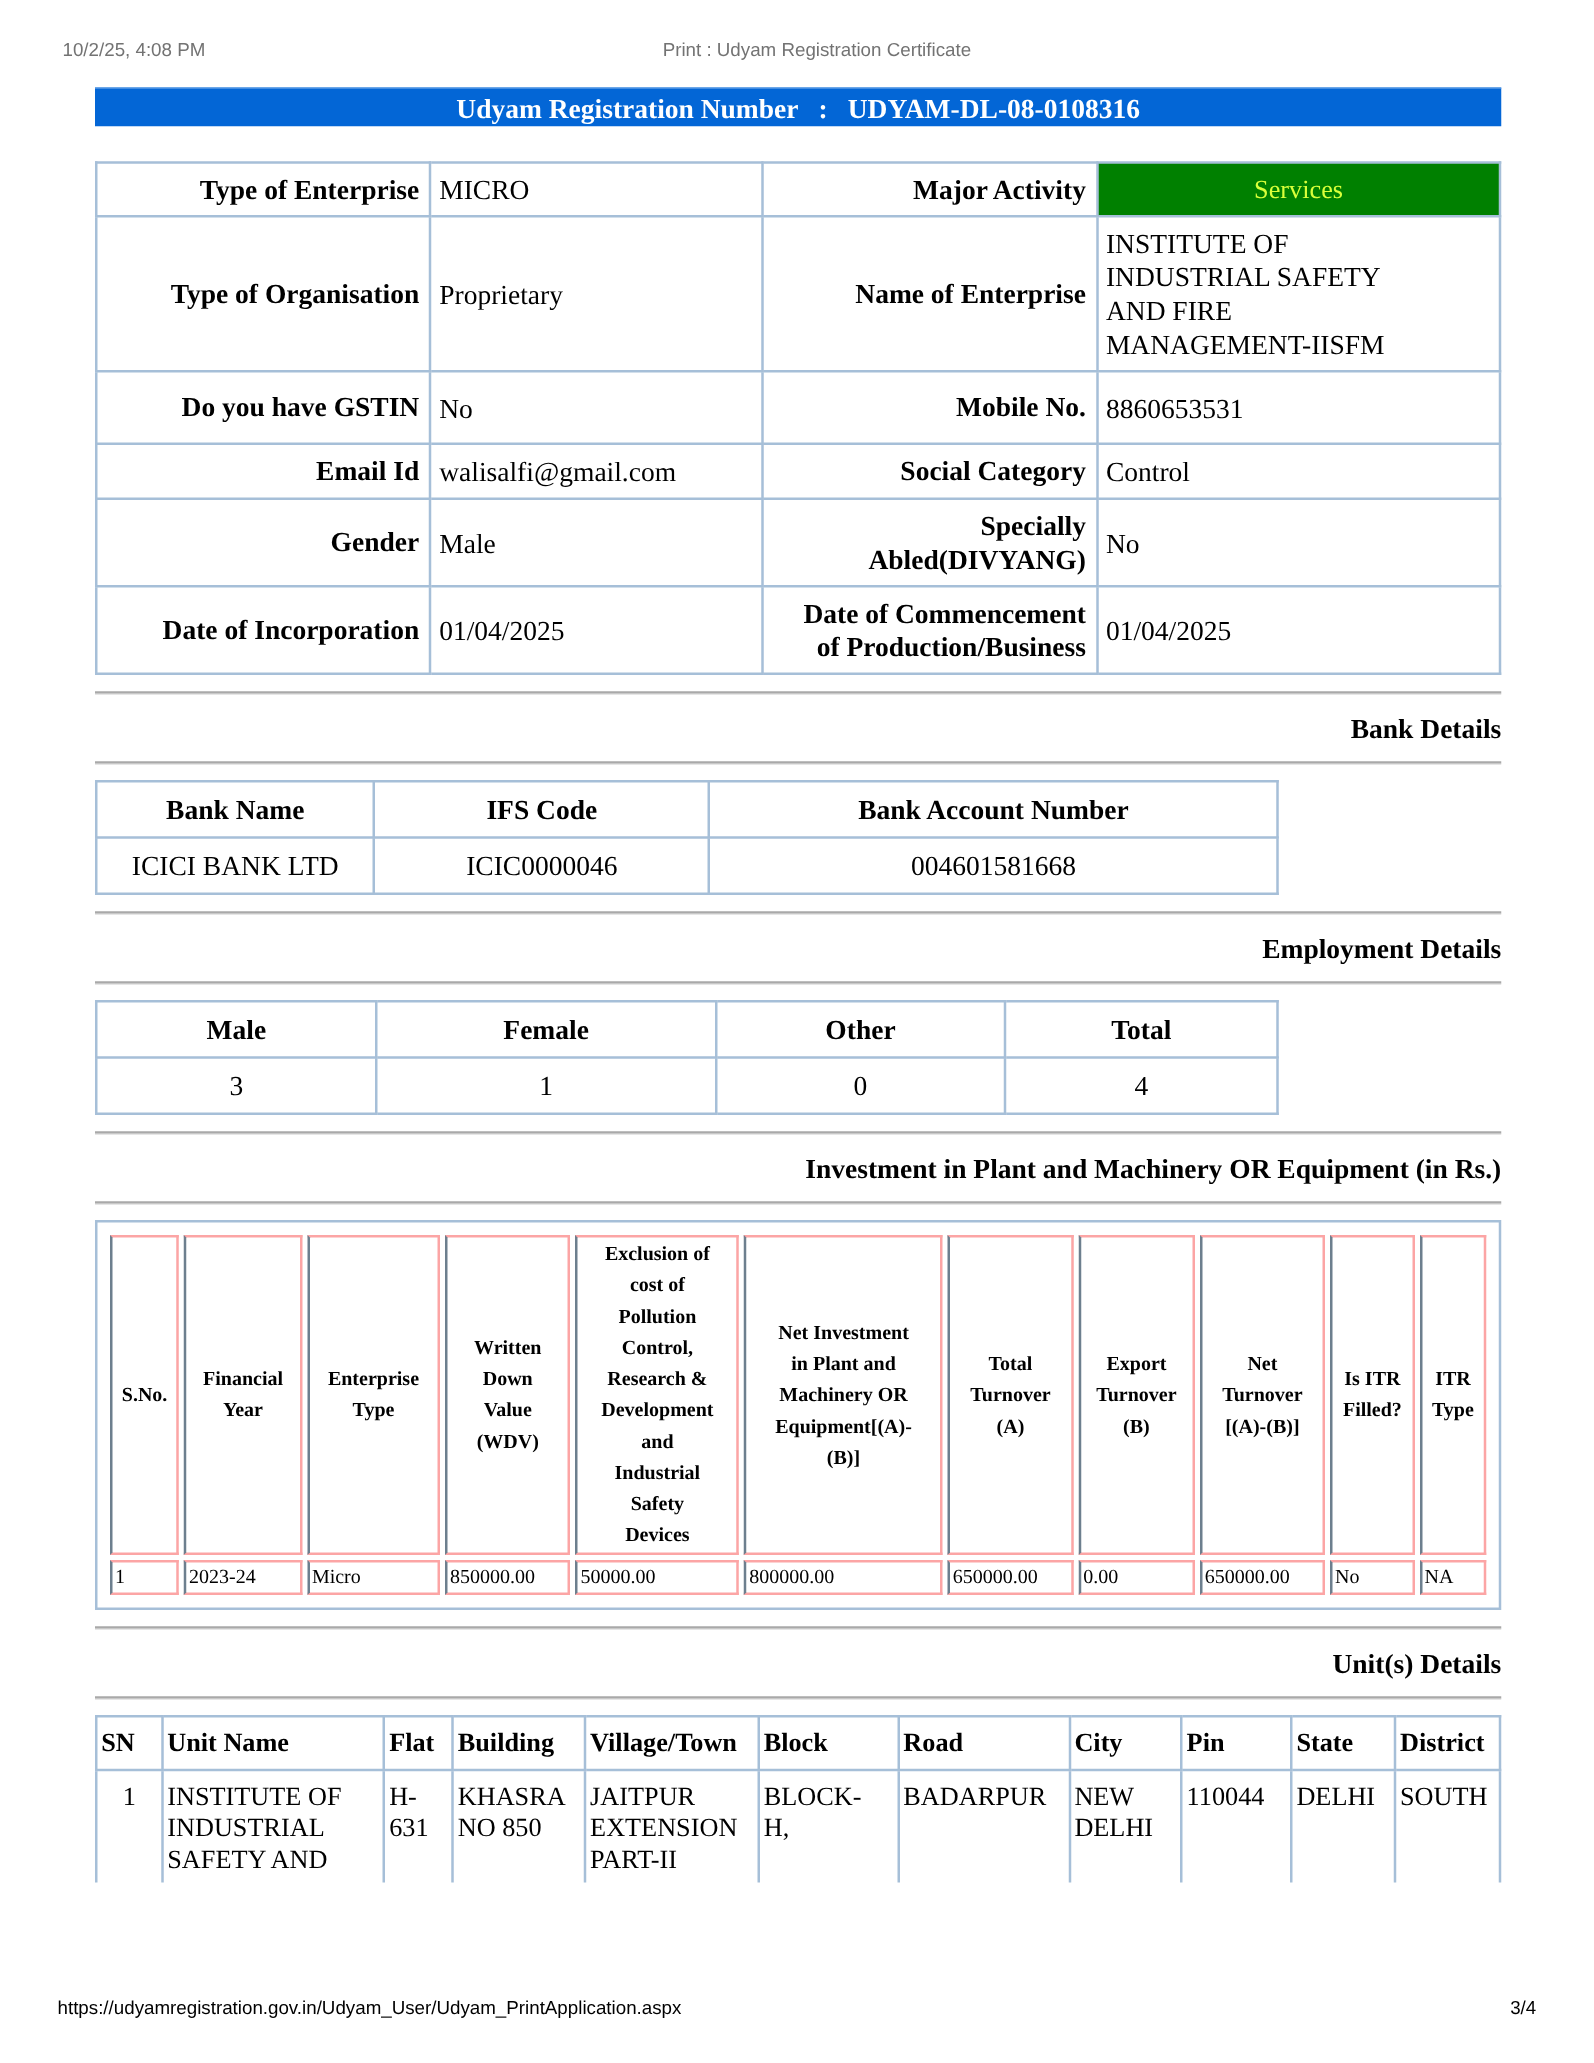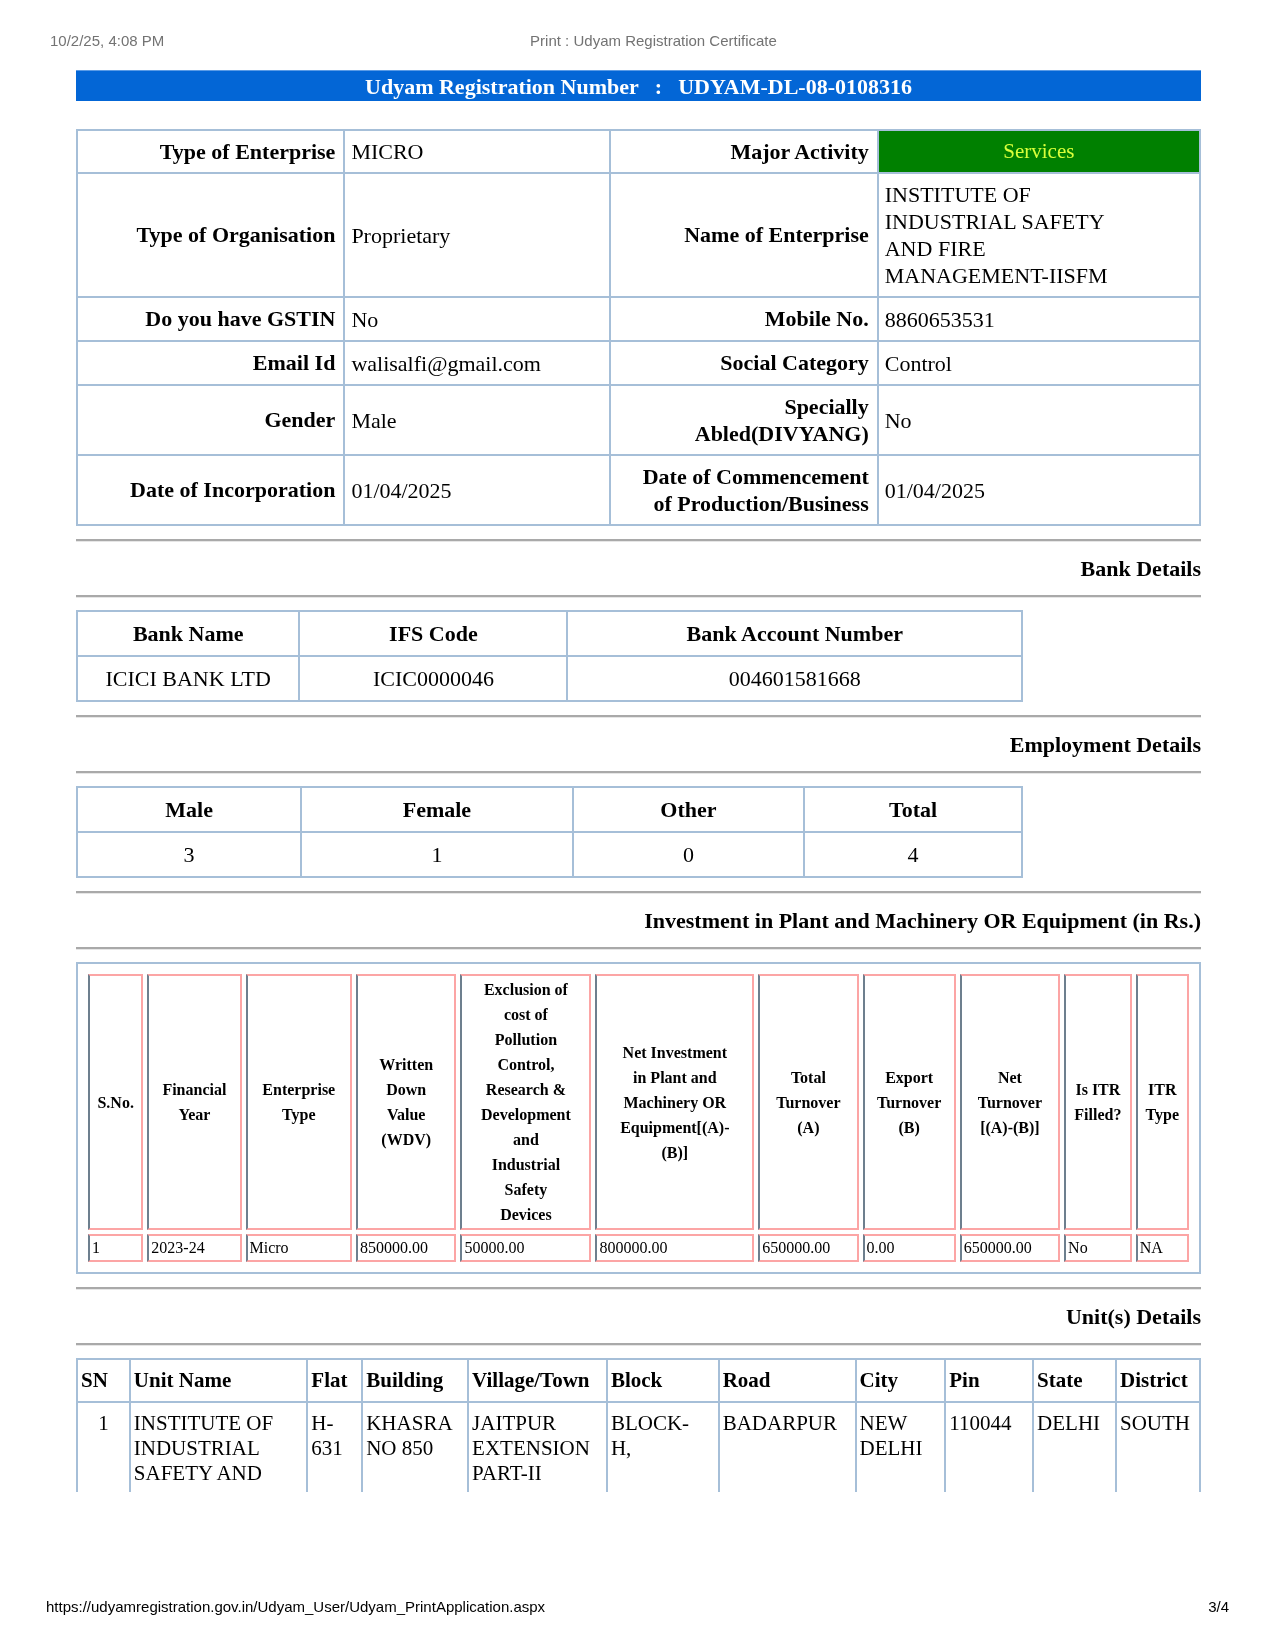--- a/index.html
+++ b/index.html
@@ -81,21 +81,21 @@
       <td class="lbl">Type of Organisation</td>
       <td class="val">Proprietary</td>
       <td class="lbl">Name of Enterprise</td>
       <td class="val">
         <div>INSTITUTE OF</div>
         <div>INDUSTRIAL SAFETY</div>
         <div>AND FIRE</div>
         <div>MANAGEMENT-IISFM</div>
       </td>
     </tr>
-    <tr style="height:44px">
+    <tr style="height:58px">
       <td class="lbl">Do you have GSTIN</td>
       <td class="val">No</td>
       <td class="lbl">Mobile No.</td>
       <td class="val">8860653531</td>
     </tr>
     <tr style="height:44px">
       <td class="lbl">Email Id</td>
       <td class="val">walisalfi@gmail.com</td>
       <td class="lbl">Social Category</td>
       <td class="val">Control</td>

